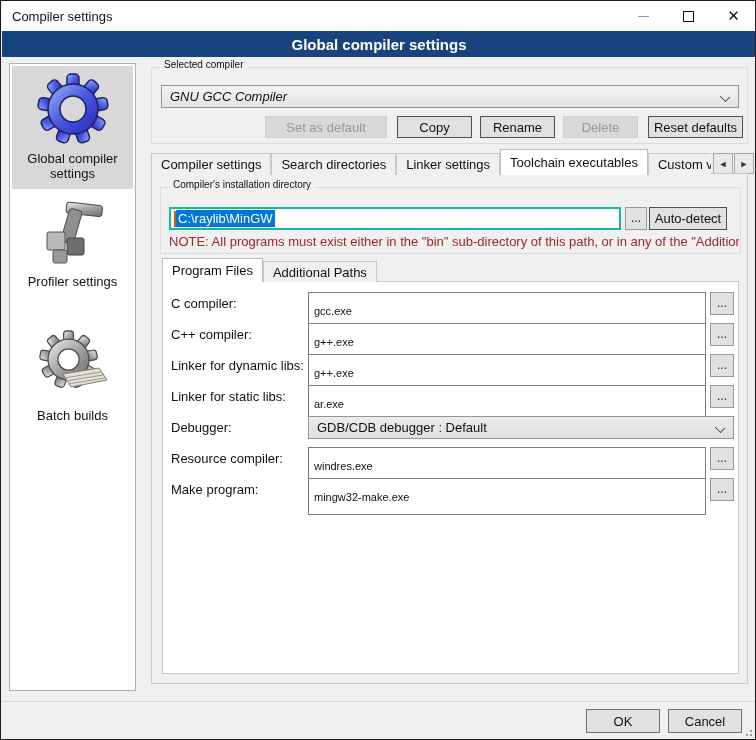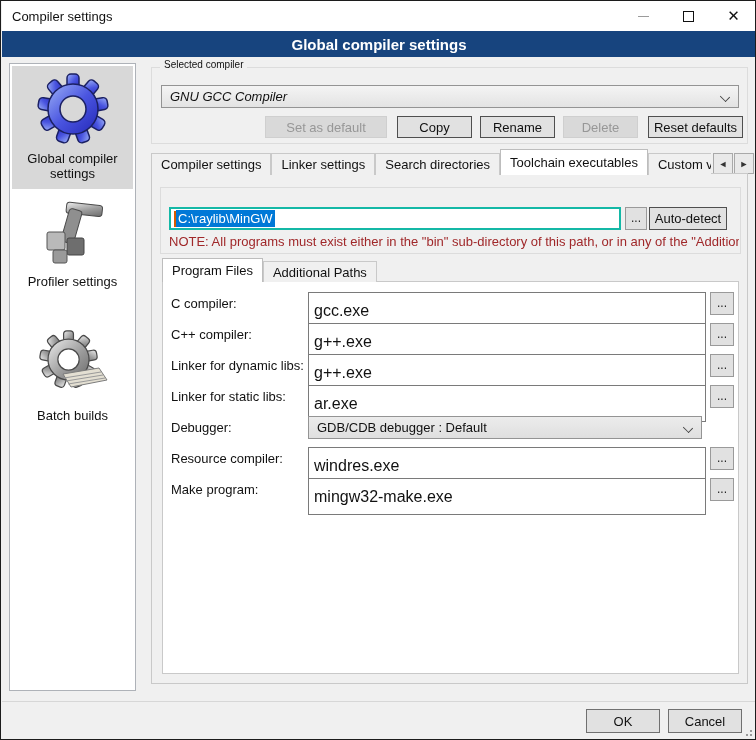--- a/index.html
+++ b/index.html
@@ -24,21 +24,21 @@
   
   .groupbox{position:absolute;border:1px solid #dcdcdc;background:transparent;}
   .groupbox > .legend{position:absolute;top:-9px;left:8px;background:#f0f0f0;padding:0 4px;font-size:10px;color:#111;}
   
   .combo{position:absolute;height:23px;background:linear-gradient(#f4f4f4,#e3e3e3);border:1px solid #949494;
          display:flex;align-items:center;font-size:13px;color:#111;padding:0 8px;font-style:italic;}
   .combo .chev{position:absolute;right:9px;top:7px;width:8px;height:8px;border-right:1px solid #444;border-bottom:1px solid #444;transform:rotate(45deg) scale(1,.8);}
   .btn{position:absolute;height:22px;background:#e1e1e1;border:1px solid #4f4f4f;font-size:13px;color:#111;
        display:flex;align-items:center;justify-content:center;}
   .btn.disabled{background:#d9d9d9;border:1px solid #cfcfcf;color:#979797;}
-  .tfield{position:absolute;height:37px;background:#fff;border:1px solid #7a7a7a;font-size:16px;color:#111;
+  .tfield{position:absolute;height:37px;background:#fff;border:1px solid #7a7a7a;font-size:11px;color:#111;
           display:flex;align-items:center;padding:0 5px;white-space:nowrap;overflow:hidden;}
   .browse{position:absolute;width:24px;height:23px;background:#e1e1e1;border:1px solid #9a9a9a;font-size:12px;
           display:flex;align-items:flex-end;justify-content:center;padding-bottom:4px;color:#222;}
   
   .tabstrip{position:absolute;display:flex;align-items:flex-end;}
   .tab{flex:0 0 auto;white-space:nowrap;font-size:13px;color:#111;background:#f0f0f0;border:1px solid #c9c9c9;border-bottom:none;
        height:22px;padding:0 9px;display:flex;align-items:center;}
   .tab.active{background:#fff;height:26px;border:1px solid #bdbdbd;border-bottom:none;position:relative;z-index:3;}
   .tabscroll{position:absolute;top:152px;width:20px;height:21px;background:#e9e9e9;border:1px solid #a9a9a9;
              font-size:9px;display:flex;align-items:center;justify-content:center;color:#333;}
@@ -156,32 +156,33 @@
     </div>
     <div class="btn disabled" style="left:113px;top:48px;width:122px;">Set as default</div>
     <div class="btn" style="left:245px;top:48px;width:75px;">Copy</div>
     <div class="btn" style="left:328px;top:48px;width:75px;">Rename</div>
     <div class="btn disabled" style="left:411px;top:48px;width:75px;">Delete</div>
     <div class="btn" style="left:496px;top:48px;width:95px;">Reset defaults</div>
   </div>
 
   <div class="tabstrip" style="left:150px;top:148px;width:560px;height:26px;overflow:hidden;z-index:2;">
     <div class="tab">Compiler settings</div>
+    <div class="tab">Search directories</div>
     <div class="tab">Linker settings</div>
-    <div class="tab">Search directories</div>
     <div class="tab active">Toolchain executables</div>
     <div class="tab">Custom variables</div>
 
   </div>
   <div class="tabscroll" style="left:712px;">◄</div>
   <div class="tabscroll" style="left:733px;">►</div>
 
   <div class="tabpage">
 
     <div class="groupbox" style="left:8px;top:13px;width:581px;height:67px;">
+      <div class="legend">Compiler's installation directory</div>
       <div class="pathfield" style="left:8px;top:19px;width:452px;">
         <span class="caret"></span>
           <span class="sel">C:\raylib\MinGW</span>
       </div>
       <div class="browse" style="left:464px;top:19px;width:22px;">...</div>
       <div class="btn" style="left:488px;top:19px;width:78px;height:23px;">Auto-detect</div>
       <div class="note" style="left:8px;top:46px;width:570px;">NOTE: All programs must exist either in the "bin" sub-directory of this path, or in any of the "Additional</div>
     </div>
 
     <div class="tabstrip" style="left:10px;top:84px;height:24px;z-index:2;">
@@ -201,21 +202,21 @@
 
       <div class="frow-label" style="top:72px;">Linker for dynamic libs:</div>
       <div class="tfield" style="left:145px;top:72px;width:398px;">g++.exe</div>
       <div class="browse" style="left:547px;top:72px;">...</div>
 
       <div class="frow-label" style="top:103px;">Linker for static libs:</div>
       <div class="tfield" style="left:145px;top:103px;width:398px;text-align:right;">ar.exe</div>
       <div class="browse" style="left:547px;top:103px;">...</div>
 
       <div class="frow-label" style="top:134px;">Debugger:</div>
-      <div class="select" style="left:145px;top:134px;width:394px;">
+      <div class="select" style="left:145px;top:134px;width:426px;">
         <span>GDB/CDB debugger : Default</span>
         <span class="chev"></span>
       </div>
 
       <div class="frow-label" style="top:165px;">Resource compiler:</div>
       <div class="tfield" style="left:145px;top:165px;width:398px;">windres.exe</div>
       <div class="browse" style="left:547px;top:165px;">...</div>
 
       <div class="frow-label" style="top:196px;">Make program:</div>
       <div class="tfield" style="left:145px;top:196px;width:398px;">mingw32-make.exe</div>

